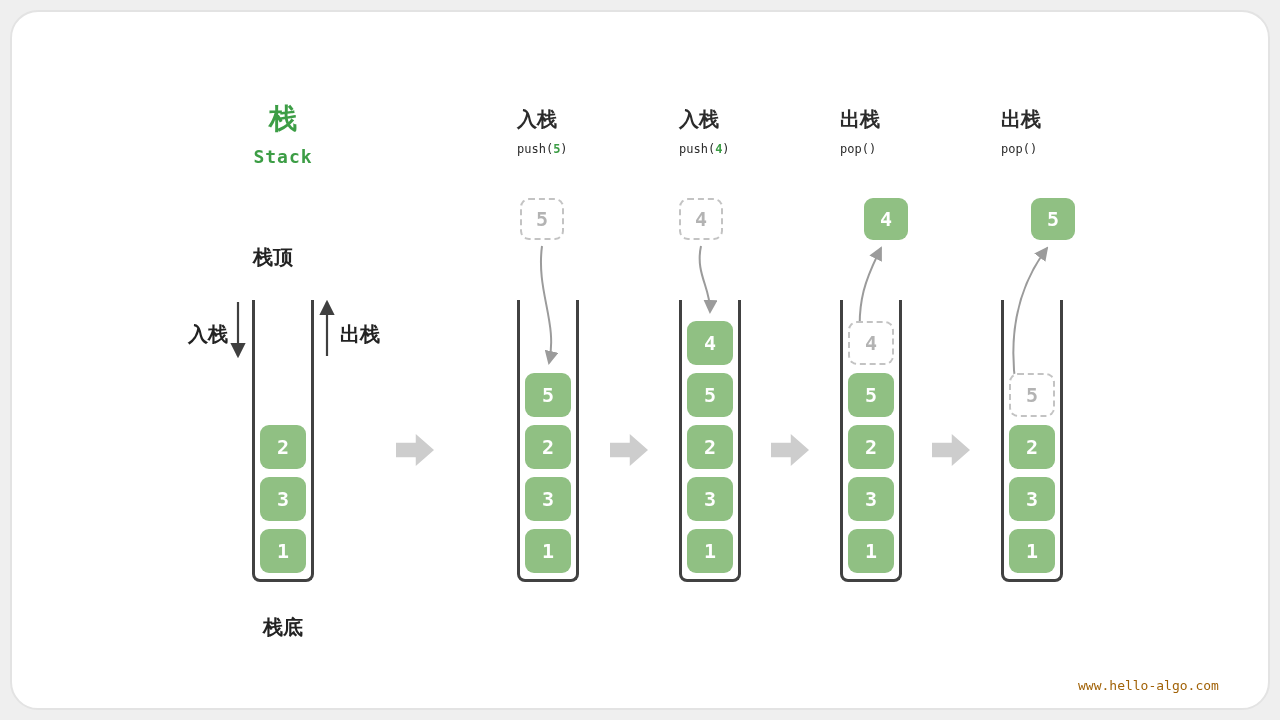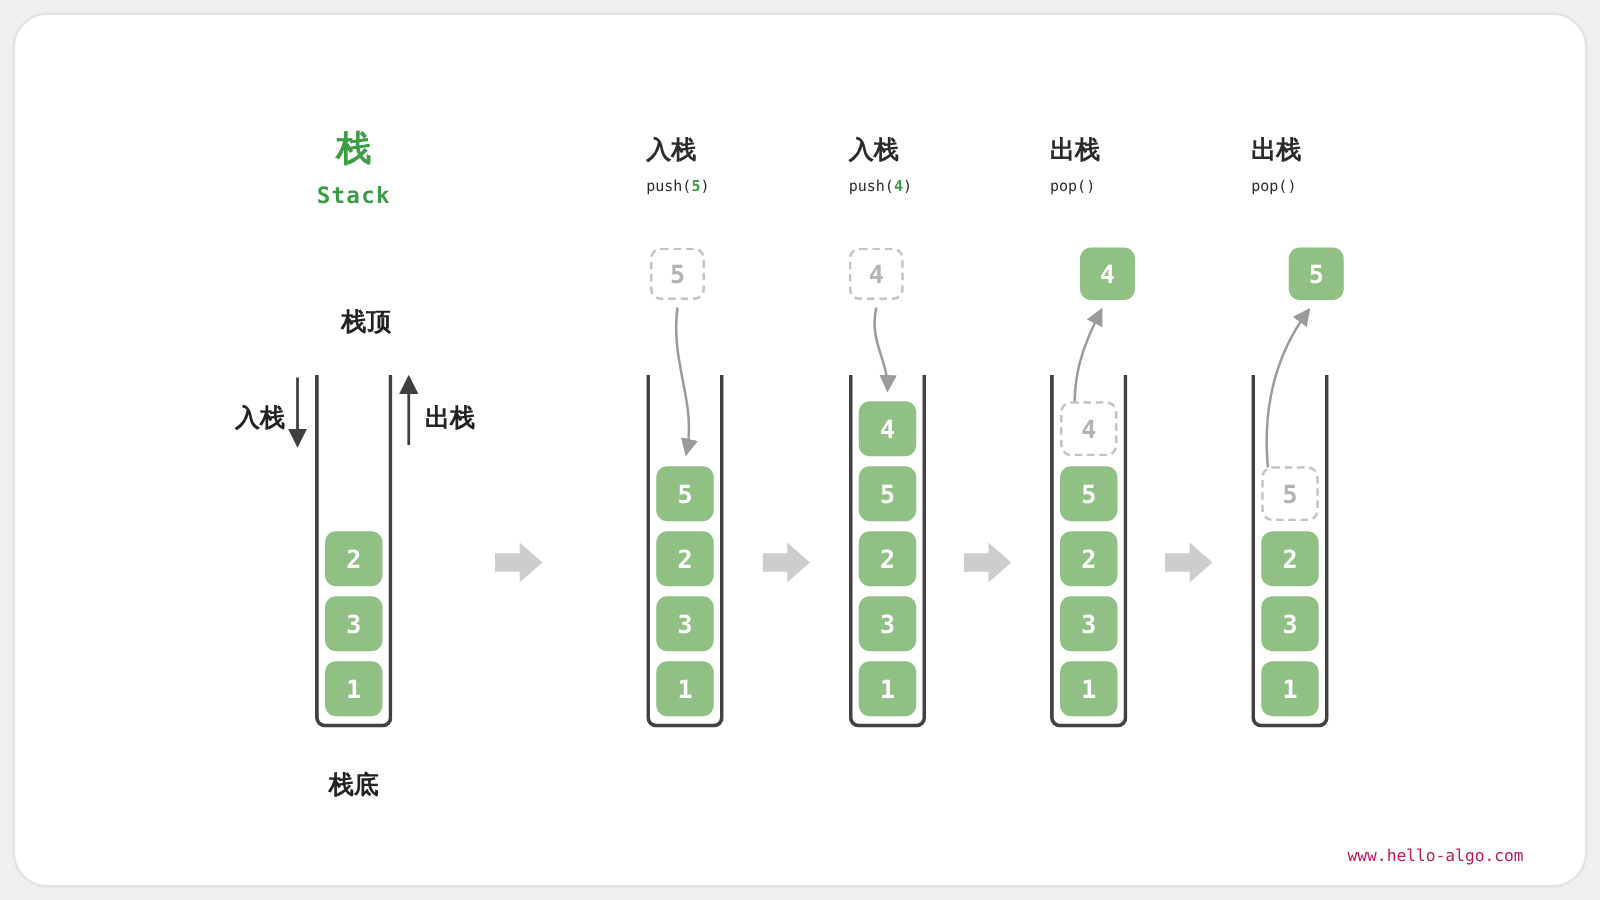--- a/index.html
+++ b/index.html
@@ -24,21 +24,21 @@
         font-family:"DejaVu Sans Mono","Liberation Mono",monospace;
         font-size:20px;font-weight:700;box-sizing:border-box;}
   .cell.ghost{background:#ffffff;border:2px dashed #c3c3c3;color:#b3b3b3;}
   .float{width:44px;height:42px;top:198px;}
   .sidelabel{position:absolute;font-size:20px;font-weight:700;color:#222222;}
   .barrow{position:absolute;width:38px;height:32px;background:#cdcdcd;
           clip-path:polygon(0 27%,52% 27%,52% 0,100% 50%,52% 100%,52% 73%,0 73%);}
   .overlay{position:absolute;left:0;top:0;pointer-events:none;}
   .watermark{position:absolute;left:1078px;top:678px;
              font-family:"DejaVu Sans Mono","Liberation Mono",monospace;
-             font-size:13px;color:#be185d;}
+             font-size:13px;color:#a16207;}
 </style>
 </head>
 <body>
 
 <div class="canvas">
   <div class="card"></div>
 
   <div class="title-zh">栈</div>
   <div class="title-en">Stack</div>
 
@@ -52,21 +52,21 @@
   </div>
   <div class="colhead" style="left:840px">
     <div class="op">出栈</div>
     <div class="code"><span>pop(</span><span class="arg"></span><span>)</span></div>
   </div>
   <div class="colhead" style="left:1001px">
     <div class="op">出栈</div>
     <div class="code"><span>pop(</span><span class="arg"></span><span>)</span></div>
   </div>
 
-  <div class="sidelabel" style="left:253px;top:244px;width:60px;text-align:right">栈顶</div>
+  <div class="sidelabel" style="left:253px;top:244px;width:60px;text-align:left">栈顶</div>
   <div class="sidelabel" style="left:253px;top:614px;width:60px;text-align:center">栈底</div>
   <div class="sidelabel" style="left:188px;top:321px">入栈</div>
   <div class="sidelabel" style="left:340px;top:321px">出栈</div>
 
   <div class="well" style="left:252px"></div>
   <div class="well" style="left:517px"></div>
   <div class="well" style="left:679px"></div>
   <div class="well" style="left:840px"></div>
   <div class="well" style="left:1001px"></div>
 

